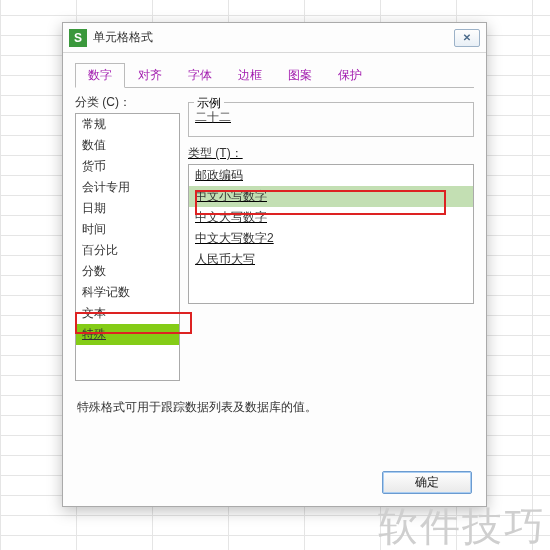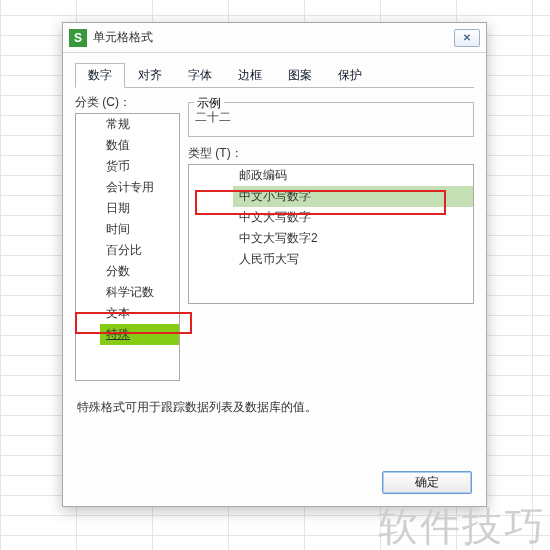--- a/index.html
+++ b/index.html
@@ -50,50 +50,49 @@
       color: #4a6a8a; font-size: 10px; font-weight: bold;
     }
     .tabs {
       display: flex;
       margin: 10px 12px 0 12px;
       border-bottom: 1px solid #bbb;
       position: relative;
     }
     .tab {
       padding: 3px 12px;
-      color: #0f172a;
+      color: #a21caf;
       cursor: pointer;
       border: 1px solid transparent;
       margin-bottom: -1px;
     }
     .tab.active {
       border: 1px solid #bbb;
       border-bottom: 1px solid #fdfdfd;
       background: #fdfdfd;
     }
     .content {
       padding: 6px 12px 0 12px;
       display: flex;
       gap: 8px;
     }
     .left-col { width: 105px; }
-    .right-col { flex: 1; }
+    .right-col { flex: 1; text-decoration: underline; }
     .label { color: #333; margin-bottom: 2px; display: block; }
     .category-list {
       border: 1px solid #aaa;
       height: 268px; width: 100%;
       background: #fff;
       overflow: hidden;
       position: relative;
     }
     .category-item {
       padding: 2px 6px;
       color: #333;
       cursor: pointer;
-      margin-left: 24px;
     }
     .category-item.selected {
       background: #84cc16;
       text-decoration: underline;
     }
     .red-box-1 {
       position: absolute;
       border: 2px solid #d22;
       left: 12px; top: 289px;
       width: 117px; height: 22px;
@@ -114,21 +113,20 @@
     }
     .example-legend {
       position: absolute; top: -8px; left: 6px;
       background: #fdfdfd; padding: 0 3px;
     }
     .type-list {
       border: 1px solid #aaa;
       height: 140px; background: #fff;
       overflow: hidden;
       position: relative;
-      padding-left: 44px;
     }
     .type-item {
       padding: 2px 6px;
       color: #333;
       cursor: pointer;
     }
     .type-item.selected { background: #c3dfb3; }
     .red-box-2 {
       position: absolute;
       border: 2px solid #d22;

